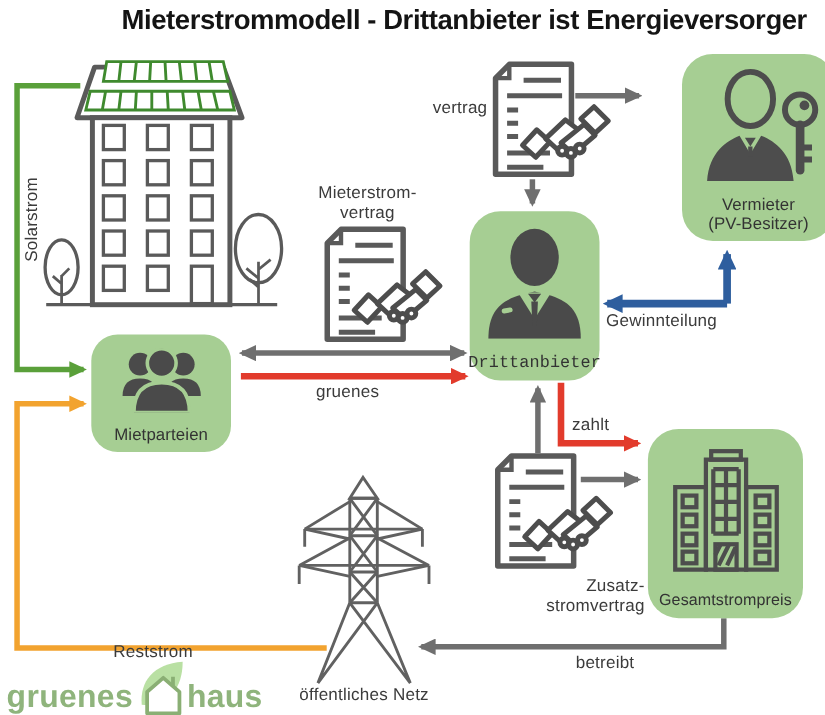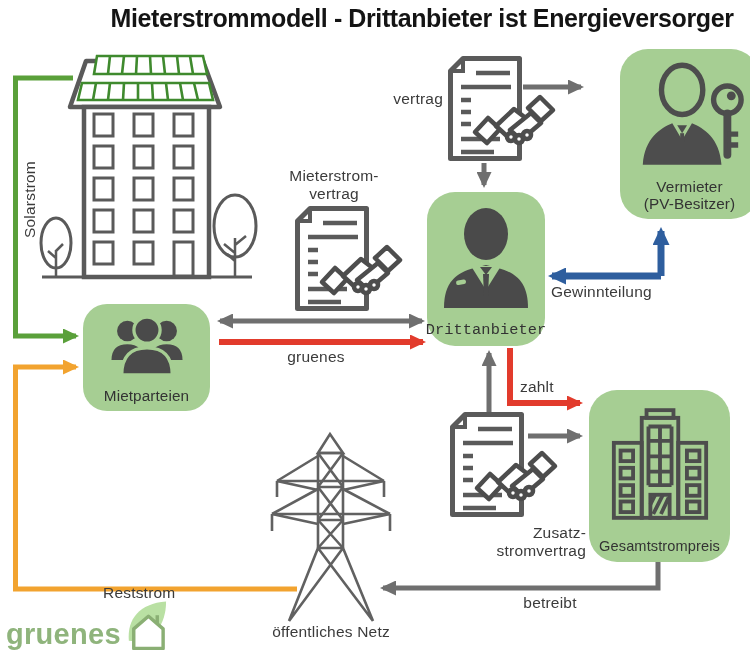--- a/index.html
+++ b/index.html
@@ -262,13 +262,14 @@
 
 <div class="lbl" style="left:261px;top:623px;width:140px;text-align:center;">öffentliches Netz</div>
 
 <div class="logo">
   <span>gruenes</span>
   <svg class="logo-icon" width="47" height="52" viewBox="0 0 48 52">
     <path d="M45,2 C18,4 5,20 7,42 C30,45 45,28 45,2 Z" fill="#b9e0a3"></path>
     <path d="M36,25 V16" stroke="#8aaf74" stroke-width="3.5" fill="none"></path>
     <path d="M12,50 V30 L27,17 L42,30 V50 Z" fill="#ffffff" stroke="#8aaf74" stroke-width="3.5" stroke-linejoin="round"></path>
   </svg>
+  <span>haus</span>
 </div>
 
 </body></html>

